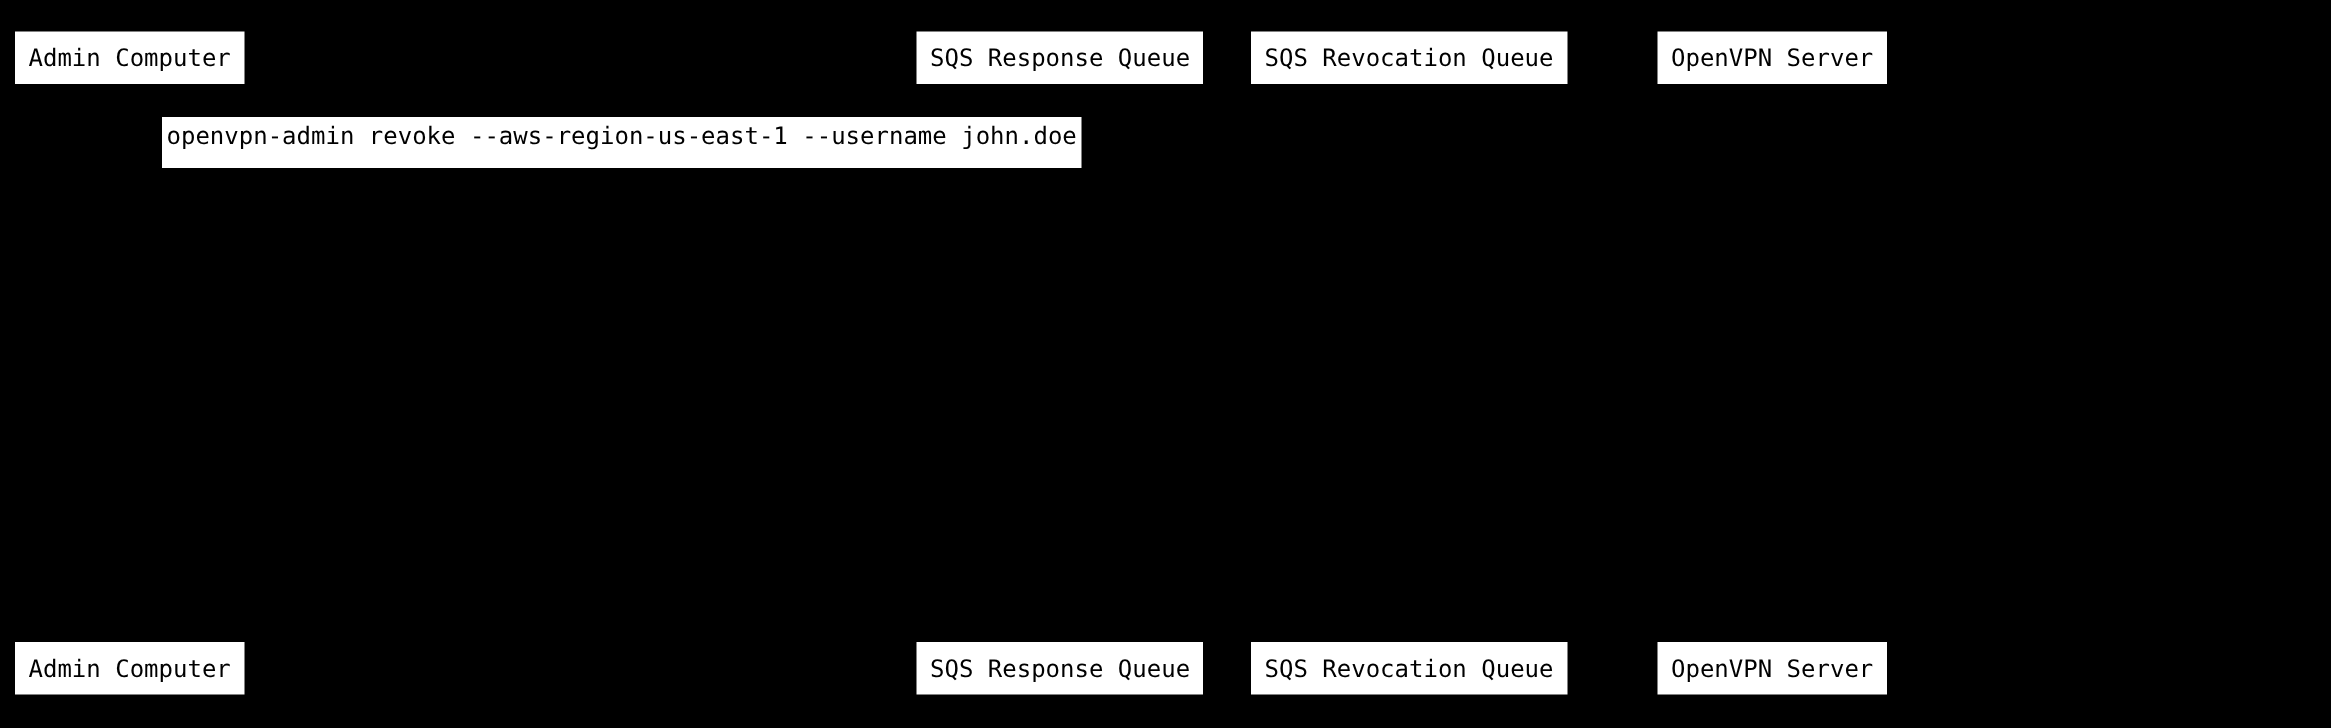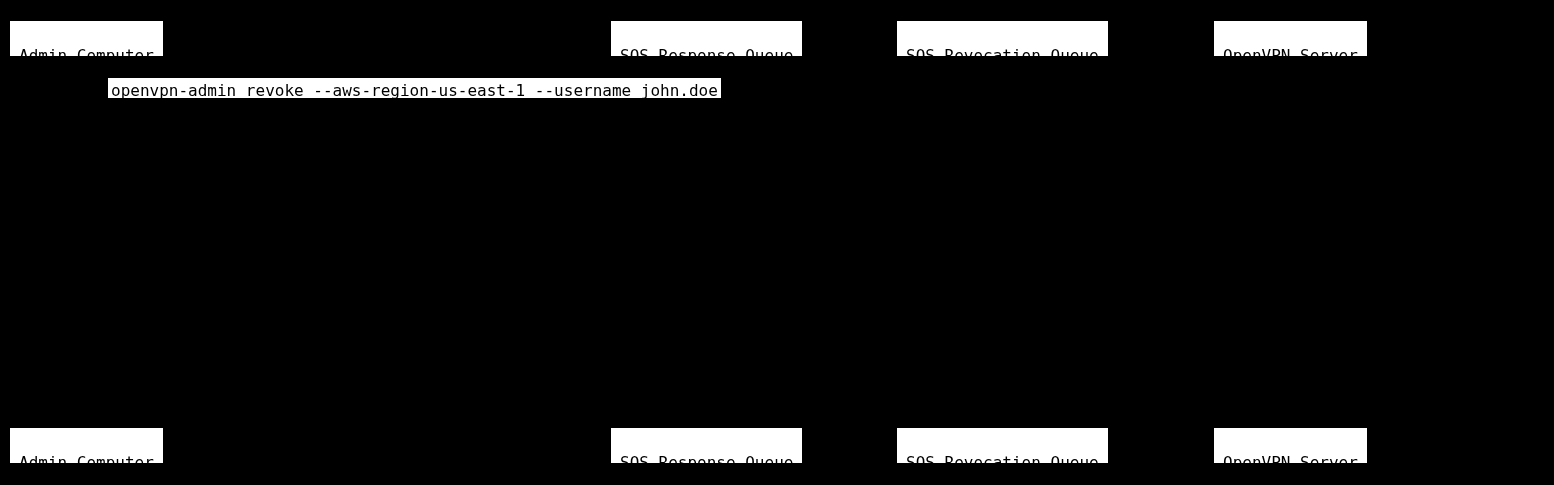--- a/index.html
+++ b/index.html
@@ -17,37 +17,37 @@
     width: 1554px;
     height: 485px;
     background: #000000;
     overflow: hidden;
   }
   .pbox {
     position: absolute;
     box-sizing: border-box;
     height: 35px;
     line-height: 35px;
-    padding: 17px 9px;
+    padding: 0 9px;
     background: #ffffff;
     color: #000000;
     font-size: 16px;
     white-space: nowrap;
   }
   .row-top  { top: 21px; }
   .row-bottom { top: 428px; }
   .col-admin      { left: 10px; }
   .col-response   { left: 611px; }
-  .col-revocation { left: 897px; }
-  .col-openvpn    { left: 1214px; }
+  .col-revocation { left: 834px; }
+  .col-openvpn    { left: 1105px; }
   .msg-label {
     position: absolute;
     left: 108px;
     top: 78px;
-    height: 20px;
+    height: 34px;
     line-height: 26px;
     padding: 0 3px;
     background: #ffffff;
     color: #000000;
     font-size: 16px;
     white-space: nowrap;
   }
 </style>
 </head>
 <body>

